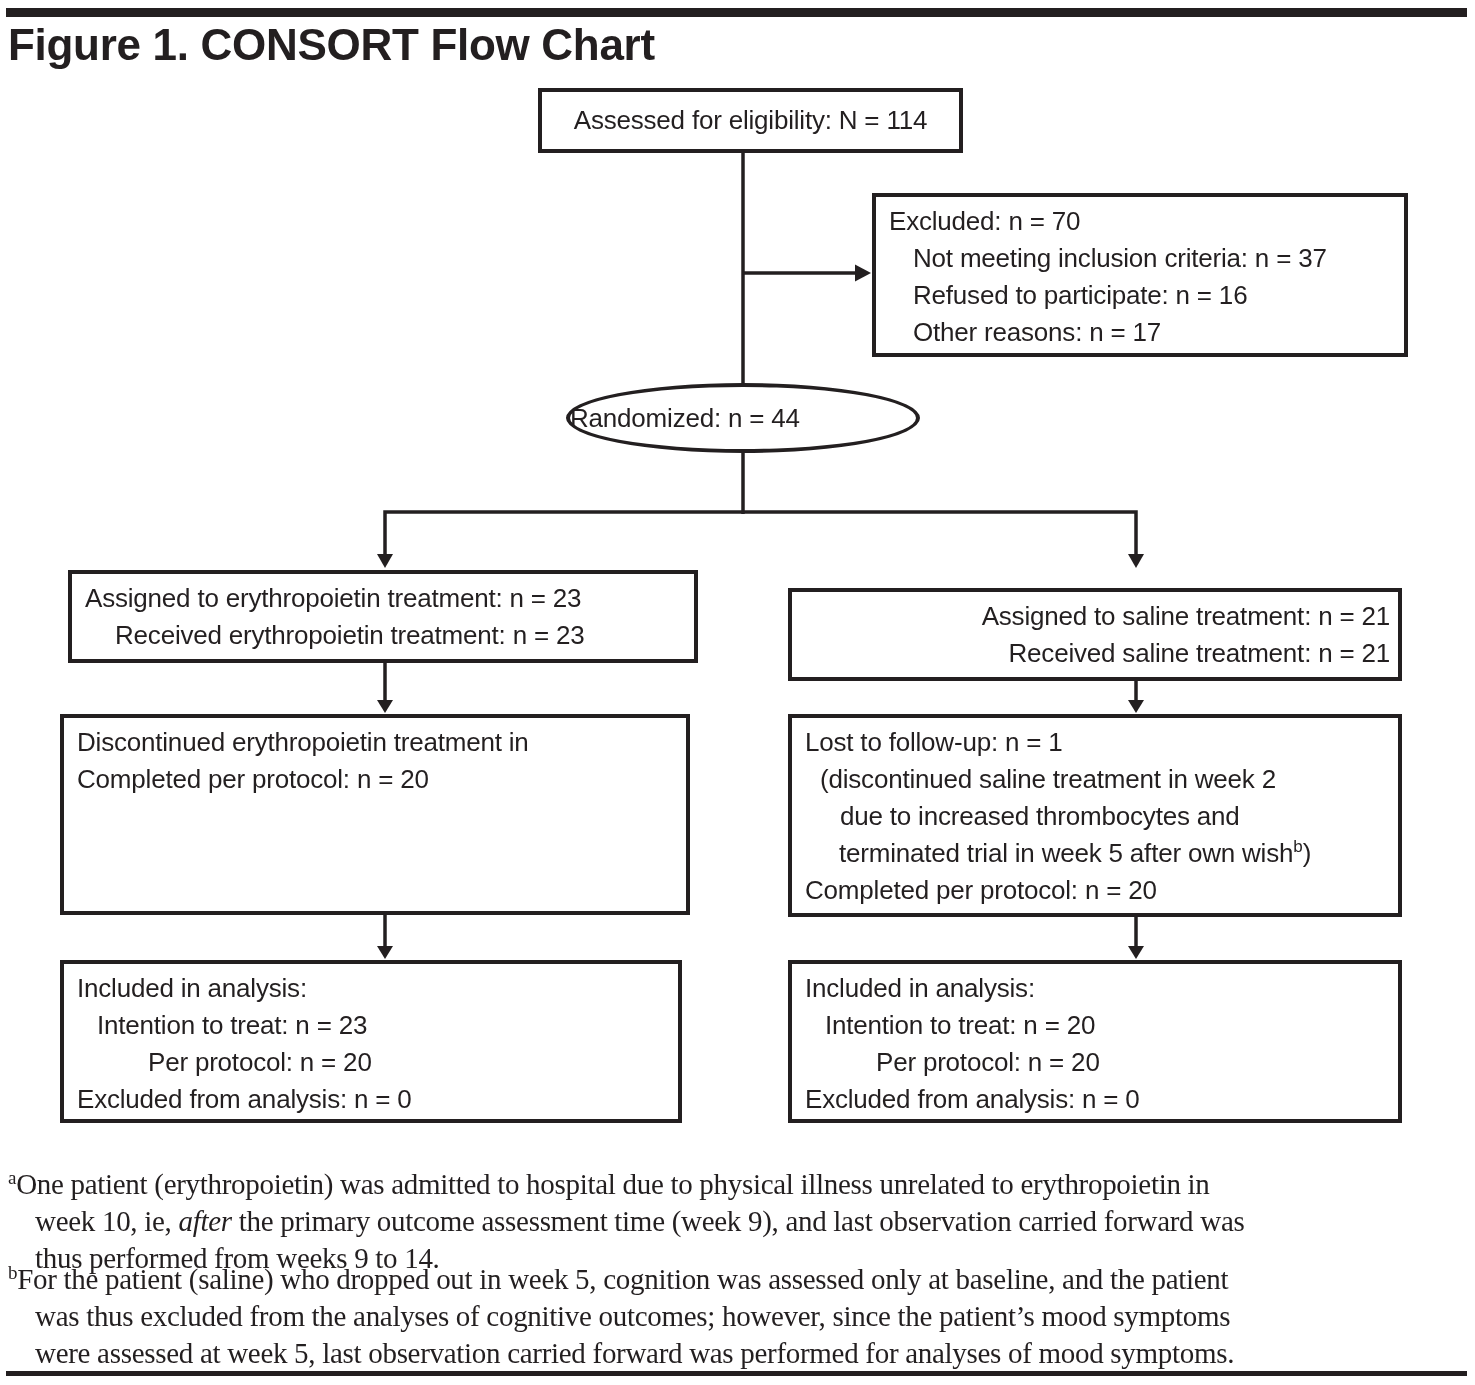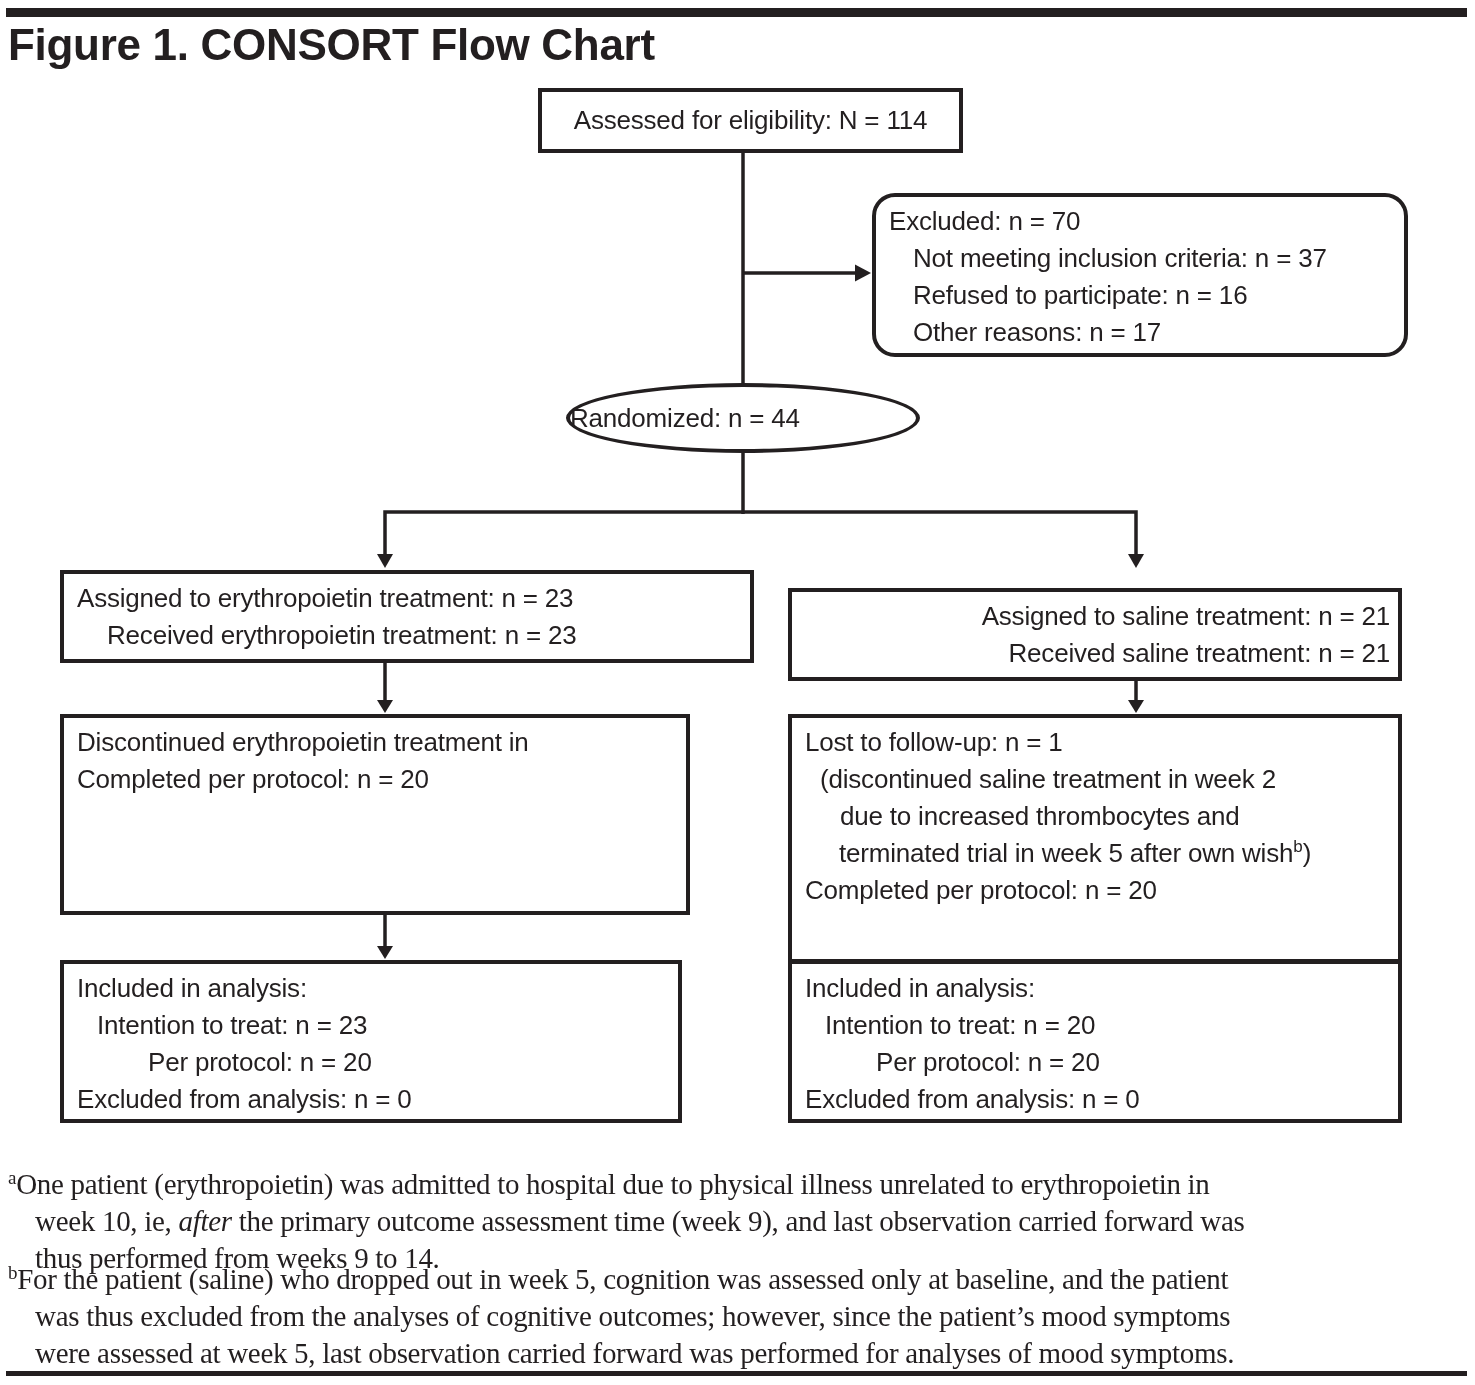--- a/index.html
+++ b/index.html
@@ -50,47 +50,47 @@
     <line x1="385" y1="915" x2="385" y2="947" stroke="#231f20" stroke-width="3.5"></line>
     <polygon points="377,946 393,946 385,959" fill="#231f20"></polygon>
     <line x1="1136" y1="915" x2="1136" y2="947" stroke="#231f20" stroke-width="3.5"></line>
     <polygon points="1128,946 1144,946 1136,959" fill="#231f20"></polygon>
   </svg>
 
   <div class="box assessed" style="left:538px;top:88px;width:425px;height:65px;">
     <div class="bl">Assessed for eligibility: N = 114</div>
   </div>
 
-  <div class="box" style="left:872px;top:193px;width:536px;height:164px;border-radius:23px;">
+  <div class="box" style="left:872px;top:193px;width:536px;height:164px;">
     <div class="bl">Excluded: n = 70</div>
     <div class="bl i24">Not meeting inclusion criteria: n = 37</div>
     <div class="bl i24">Refused to participate: n = 16</div>
     <div class="bl i24">Other reasons: n = 17</div>
   </div>
 
   <div class="ellipse" style="left:566px;top:383px;width:354px;height:70px;">
     <div class="bl">Randomized: n = 44</div>
   </div>
 
-  <div class="box" style="left:60px;top:570px;width:694px;height:93px;">
+  <div class="box" style="left:68px;top:570px;width:630px;height:93px;">
     <div class="bl">Assigned to erythropoietin treatment: n = 23</div>
     <div class="bl i30">Received erythropoietin treatment: n = 23</div>
   </div>
 
   <div class="box" style="left:788px;top:588px;width:614px;height:93px;text-align:right;">
     <div class="bl">Assigned to saline treatment: n = 21</div>
     <div class="bl i30">Received saline treatment: n = 21</div>
   </div>
 
   <div class="box" style="left:60px;top:714px;width:630px;height:201px;">
     <div class="bl">Discontinued erythropoietin treatment in</div>
     <div class="bl">Completed per protocol: n = 20</div>
   </div>
 
-  <div class="box" style="left:788px;top:714px;width:614px;height:249px;">
+  <div class="box" style="left:788px;top:714px;width:614px;height:203px;">
     <div class="bl">Lost to follow-up: n = 1</div>
     <div class="bl i15">(discontinued saline treatment in week 2</div>
     <div class="bl i35">due to increased thrombocytes and</div>
     <div class="bl i34"><span>terminated trial in week 5 after own wish</span><sup class="sp">b</sup><span>)</span></div>
     <div class="bl">Completed per protocol: n = 20</div>
   </div>
 
   <div class="box" style="left:60px;top:960px;width:622px;height:163px;">
     <div class="bl">Included in analysis:</div>
     <div class="bl i20">Intention to treat: n = 23</div>

